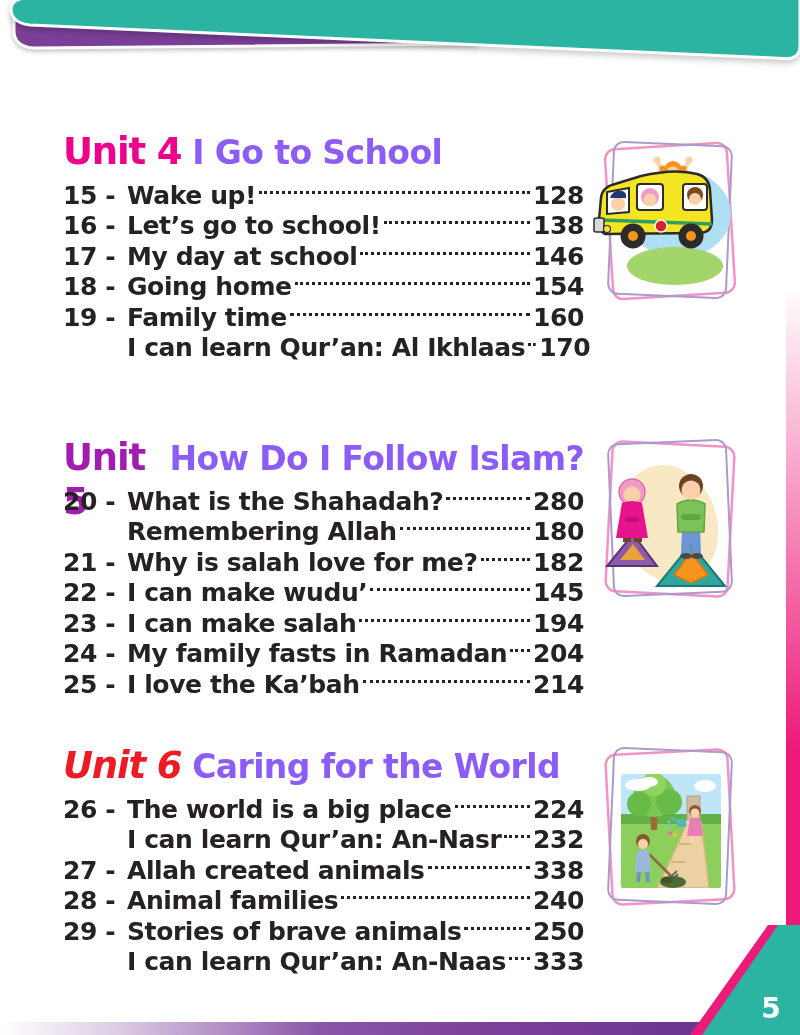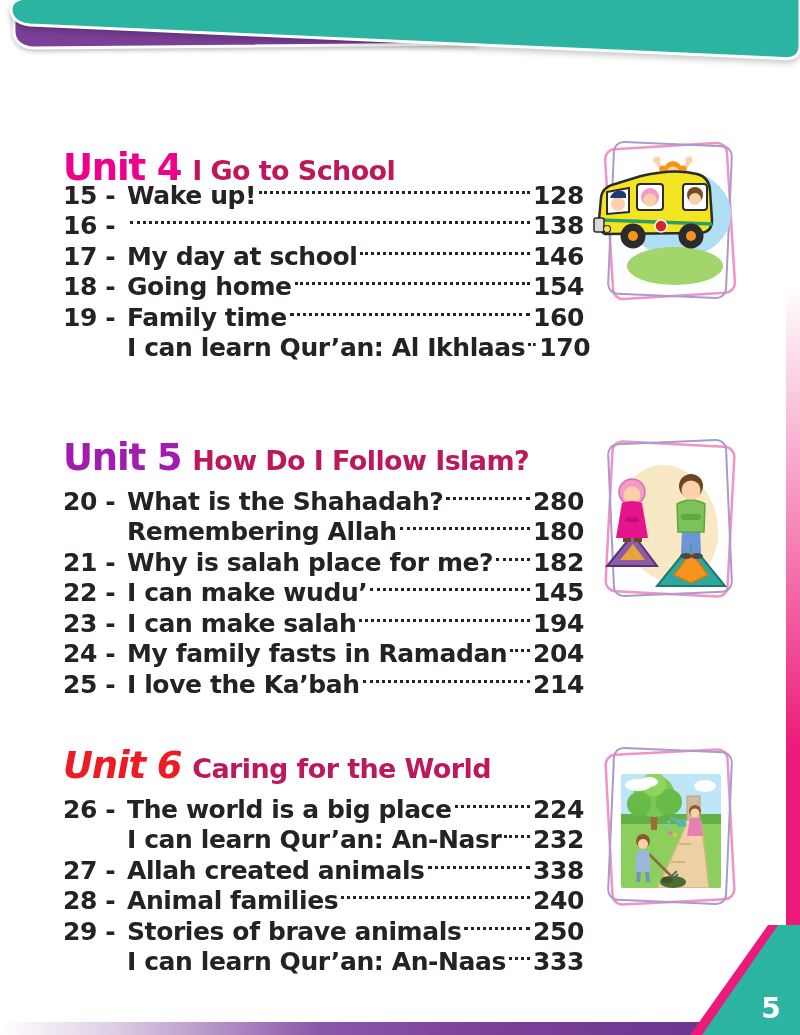--- a/index.html
+++ b/index.html
@@ -19,22 +19,22 @@
     position:absolute; left:0; bottom:0; width:800px; height:13px; z-index:2;
     background:linear-gradient(to right, rgba(123,63,152,0) 0%, rgba(123,63,152,0.25) 14%, #8a56a8 40%, #7b3f98 62%, #66338a 100%);
   }
   .corner { position:absolute; right:0; bottom:0; width:130px; height:110px; z-index:4; }
   .corner text { font-family:"DejaVu Sans", sans-serif; font-weight:700; }
   
   .section { position:absolute; left:63px; width:521px; z-index:2; }
   .sec1 { top:130px; } .sec2 { top:436px; } .sec3 { top:744px; }
   .sec-head { display:flex; align-items:baseline; gap:11px; margin-bottom:6px; height:44px; }
   .unit { font-size:37px; letter-spacing:-1.2px; line-height:44px; }
-  .u4 { color:#ec008c;margin-top:16px; } .u5 { color:#a21caf; } .u6 { color:#ed1c24;font-style:italic; }
-  .sec-title { font-size:27px; color:#be185d; letter-spacing:-0.6px; white-space:nowrap; }
+  .u4 { color:#ec008c; } .u5 { color:#a21caf; } .u6 { color:#ed1c24;font-style:italic; }
+  .sec-title { font-size:33px; color:#8b5cf6; letter-spacing:-0.6px; white-space:nowrap; }
   .rows { }
   .row {
     display:flex; align-items:center; height:30.5px;
     font-size:25px; color:#262122; letter-spacing:-0.4px; white-space:nowrap;
   }
   .num { flex:none; width:64px; }
   .leader { flex:1 1 auto; min-width:8px; border-bottom:3.4px dotted #262122; margin:0 3px 6px 3px; }
   .pg { flex:none; }
   
   .illus { position:absolute; left:591px; width:160px; height:176px; z-index:2; }
@@ -58,20 +58,21 @@
   <div class="rows">
 
   <div class="row">
       <span class="num">15 -</span>
       <span class="label">Wake up!</span>
       <span class="leader"></span>
       <span class="pg">128</span>
     </div>
       <div class="row">
       <span class="num">16 -</span>
+      <span class="label">Let’s go to school!</span>
       <span class="leader"></span>
       <span class="pg">138</span>
     </div>
       <div class="row">
       <span class="num">17 -</span>
       <span class="label">My day at school</span>
       <span class="leader"></span>
       <span class="pg">146</span>
     </div>
       <div class="row">
@@ -109,21 +110,21 @@
       <span class="pg">280</span>
     </div>
       <div class="row">
       <span class="num"></span>
       <span class="label">Remembering Allah</span>
       <span class="leader"></span>
       <span class="pg">180</span>
     </div>
       <div class="row">
       <span class="num">21 -</span>
-      <span class="label">Why is salah place for me?</span>
+      <span class="label">Why is salah love for me?</span>
       <span class="leader"></span>
       <span class="pg">182</span>
     </div>
       <div class="row">
       <span class="num">22 -</span>
       <span class="label">I can make wudu’</span>
       <span class="leader"></span>
       <span class="pg">145</span>
     </div>
       <div class="row">

